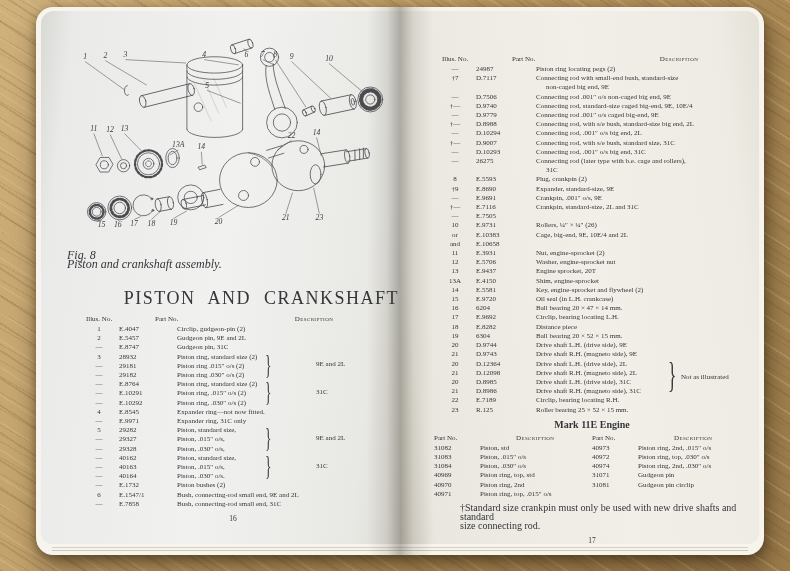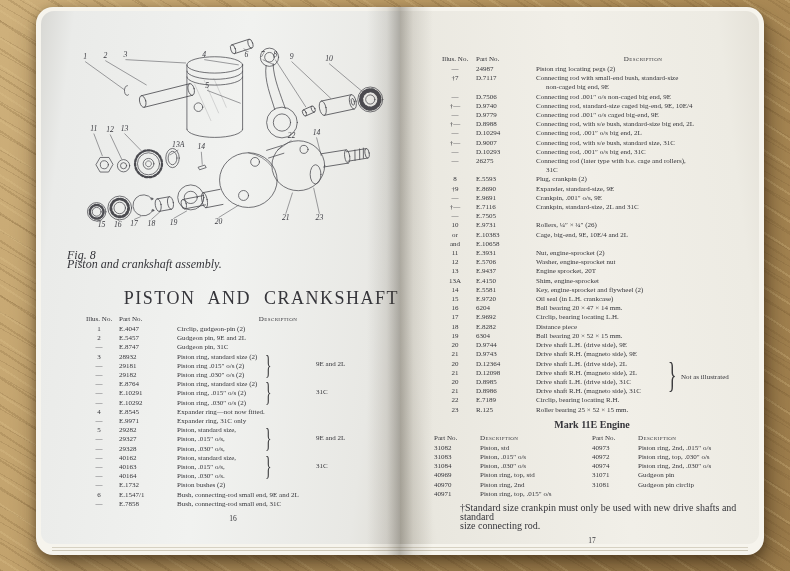--- a/index.html
+++ b/index.html
@@ -37,21 +37,21 @@
   
   .lp-content{position:absolute;left:26px;top:4px;width:332px;}
   svg.diagram{display:block;width:332px;height:240px;}
   .dlabel{font:italic 8px "Liberation Serif",serif;fill:#3a3a40;text-anchor:middle;stroke:none;}
   .dleader{stroke:#4b4b50;stroke-width:0.55;}
   .fig-caption{font-style:italic;font-size:12px;line-height:8.5px;margin-top:-4px;}
   .page-title{text-align:right;font-size:18px;letter-spacing:1.5px;word-spacing:7px;margin-top:20px;}
   
   .tbl{position:relative;font-size:7px;line-height:9.2px;}
   .tbl.l3{margin-top:4px;margin-left:12px;width:300px;}
-  .thead{display:grid;height:11px;align-items:end;padding-bottom:1px;}
+  .thead{display:grid;height:11px;align-items:end;padding-bottom:1px;gap:36px;}
   .l3 .thead,.l3 .trow{grid-template-columns:40px 58px 1fr;}
   .h-desc{text-align:center;font-variant:small-caps;letter-spacing:0.4px;}
   .trow{display:grid;min-height:9.2px;}
   .c-il{text-align:center;}
   .c-ds{padding-left:10px;text-indent:-10px;white-space:pre-wrap;}
   .pageno{text-align:center;font-size:7.5px;margin-top:5px;}
   
   .lbracket{position:absolute;left:186px;width:90px;pointer-events:none;}
   .lbracket .brace{display:block;font-size:27px;line-height:27.6px;transform:scaleX(0.5);transform-origin:left center;color:#3a3a3c;}
   .lbracket .blabel{position:absolute;left:15px;top:50%;transform:translateY(-50%);font-size:7px;white-space:nowrap;margin-left:36px;}

